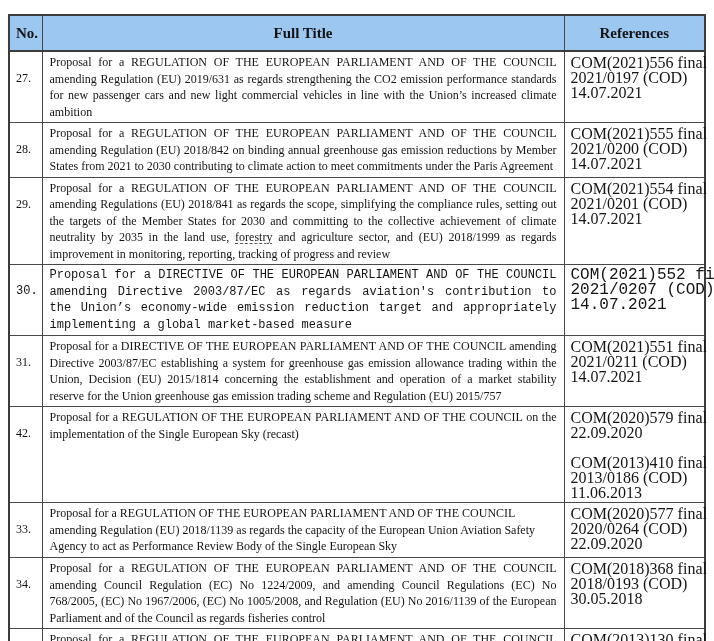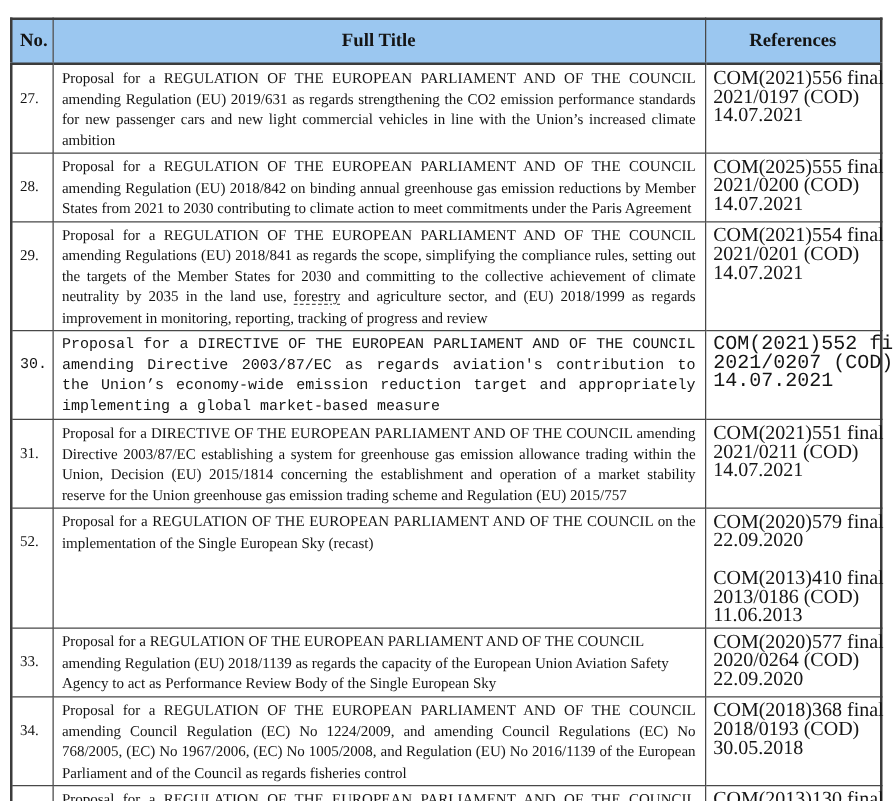--- a/index.html
+++ b/index.html
@@ -91,21 +91,21 @@
           <td class="refs-cell">
             <div class="ref-line">COM(2021)556 final</div>
             <div class="ref-line">2021/0197 (COD)</div>
             <div class="ref-line">14.07.2021</div>
           </td>
         </tr>
         <tr style="height: 52px; margin-left: 48px;">
           <td class="no-cell">28.</td>
           <td class="title-cell"><span class="">Proposal for a REGULATION OF THE EUROPEAN PARLIAMENT AND OF THE COUNCIL amending Regulation (EU) 2018/842 on binding annual greenhouse gas emission reductions by Member States from 2021 to 2030 contributing to climate action to meet commitments under the Paris Agreement</span></td>
           <td class="refs-cell">
-            <div class="ref-line">COM(2025)555 final</div>
+            <div class="ref-line">COM(2021)555 final</div>
             <div class="ref-line">2021/0200 (COD)</div>
             <div class="ref-line">14.07.2021</div>
           </td>
         </tr>
         <tr style="height: 85px;">
           <td class="no-cell">29.</td>
           <td class="title-cell"><span class="">Proposal for a REGULATION OF THE EUROPEAN PARLIAMENT AND OF THE COUNCIL amending Regulations (EU) 2018/841 as regards the scope, simplifying the compliance rules, setting out the targets of the Member States for 2030 and committing to the collective achievement of climate neutrality by 2035 in the land use, </span><span class="marked">forestry</span><span class=""> and agriculture sector, and (EU) 2018/1999 as regards improvement in monitoring, reporting, tracking of progress and review</span></td>
           <td class="refs-cell">
             <div class="ref-line">COM(2021)554 final</div>
             <div class="ref-line">2021/0201 (COD)</div>
@@ -124,21 +124,21 @@
         <tr style="height: 55px;">
           <td class="no-cell">31.</td>
           <td class="title-cell"><span class="">Proposal for a DIRECTIVE OF THE EUROPEAN PARLIAMENT AND OF THE COUNCIL amending Directive 2003/87/EC establishing a system for greenhouse gas emission allowance trading within the Union, Decision (EU) 2015/1814 concerning the establishment and operation of a market stability reserve for the Union greenhouse gas emission trading scheme and Regulation (EU) 2015/757</span></td>
           <td class="refs-cell">
             <div class="ref-line">COM(2021)551 final</div>
             <div class="ref-line">2021/0211 (COD)</div>
             <div class="ref-line">14.07.2021</div>
           </td>
         </tr>
         <tr style="height: 92px;">
-          <td class="no-cell">52.</td>
+          <td class="no-cell">42.</td>
           <td class="title-cell"><span class="">Proposal for a REGULATION OF THE EUROPEAN PARLIAMENT AND OF THE COUNCIL on the implementation of the Single European Sky (recast)</span></td>
           <td class="refs-cell">
             <div class="ref-line">COM(2020)579 final</div>
             <div class="ref-line">22.09.2020</div>
             <div class="blank-line"></div>
             <div class="ref-line">COM(2013)410 final</div>
             <div class="ref-line">2013/0186 (COD)</div>
             <div class="ref-line">11.06.2013</div>
           </td>
         </tr>

